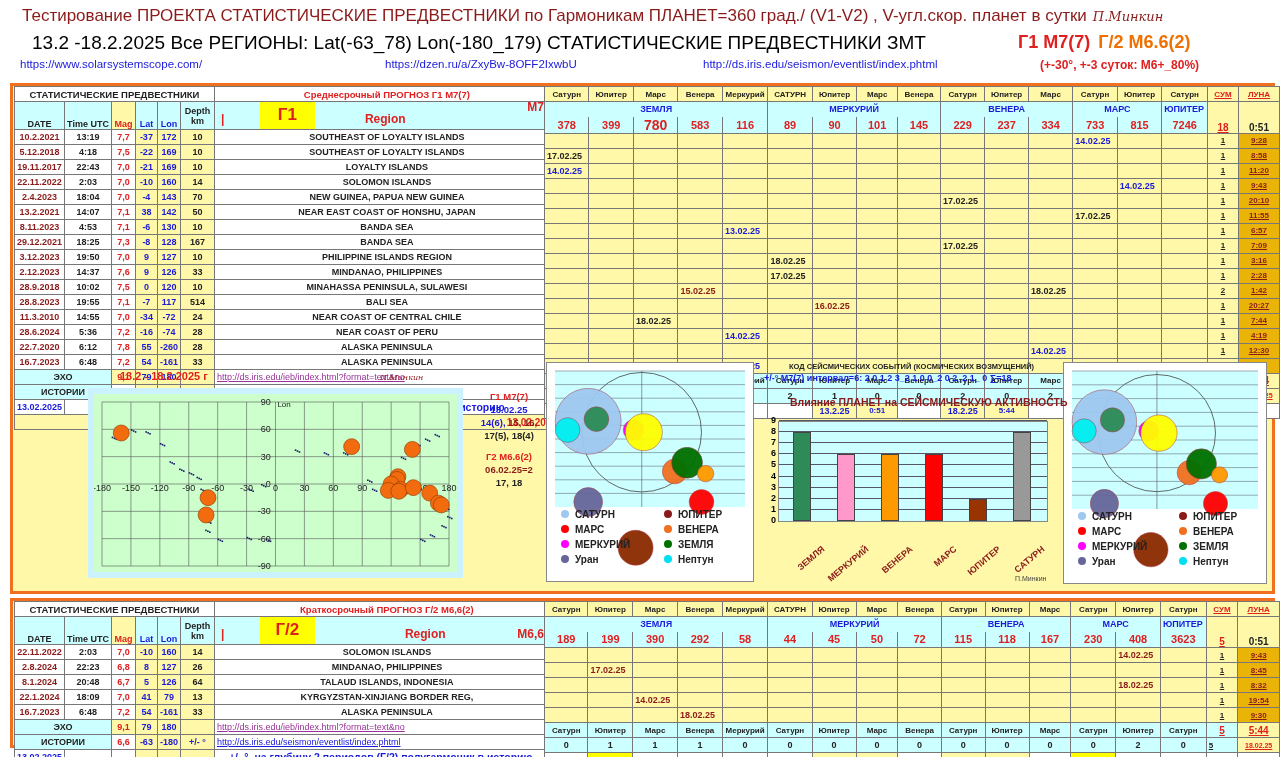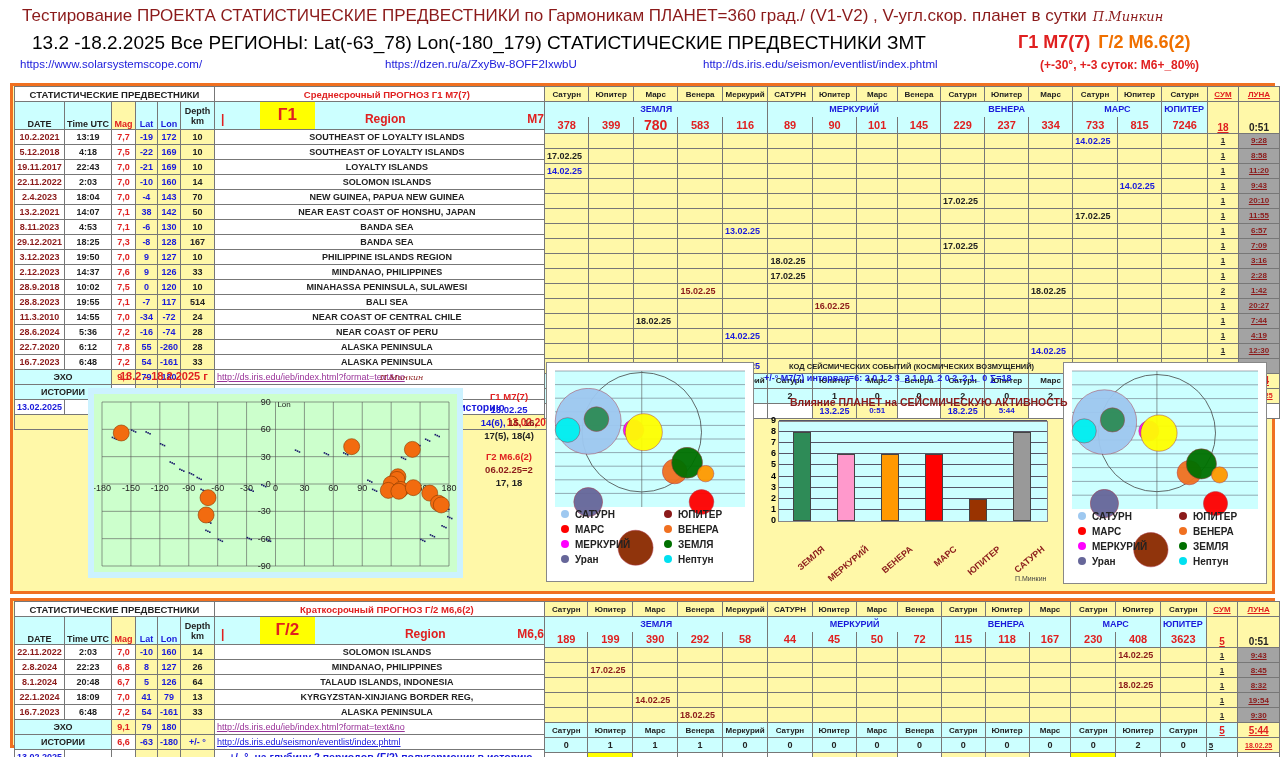--- a/index.html
+++ b/index.html
@@ -9,21 +9,21 @@
 .hdr2{position:absolute;left:32px;top:32px;font-size:19px;color:#000;white-space:nowrap}
 .hdr2r{position:absolute;left:1018px;top:32px;font-size:18px;font-weight:bold;white-space:nowrap}
 .hdr2r .a{color:#e02020}.hdr2r .b{color:#f07000;margin-left:8px}
 .lnk{position:absolute;top:58px;font-size:11.5px;color:#1a1adb;white-space:nowrap}
 .note{position:absolute;left:1040px;top:58px;font-size:12px;font-weight:bold;color:#e02020}
 .frame{position:absolute;border:3px solid #f07020;background:#fff8a8}
 #f1{left:10px;top:83px;width:1265px;height:511px}
 #f2{left:10px;top:598px;width:1265px;height:150px}
 table{border-collapse:collapse;position:absolute;font-size:9px;font-weight:bold}
 td{border:1px solid #777;text-align:center;height:15px;padding:0 2px;white-space:nowrap;overflow:hidden}
-.w{background:#fff}.y{background:#fff8a8}.c{background:#ccffff}.o{background:#a3a3a3}.yl{background:#ffff00}
+.w{background:#fff}.y{background:#fff8a8}.c{background:#ccffff}.o{background:#eab308}.yl{background:#ffff00}
 .red{color:#e02020}.blue{color:#1a1adb}.dred{color:#8b1a1a}.blk{color:#222}
 .big{font-size:17px}
 .und{text-decoration:underline}
 .mapbox{position:absolute;left:80px;top:300px;width:375px;height:200px;background:#ccffcc;border:6px solid #ccf2ff}
 .planetbox{position:absolute;background:#fff;border:1px solid #888}
 .legend{position:absolute;font-size:10px;font-weight:bold;color:#222}
 .bar{position:absolute;bottom:0;width:18px}
 </style>
 </head>
 <body>
@@ -53,31 +53,31 @@
           <td style="width:46px;vertical-align:bottom" class="blk">DATE</td>
    <td style="width:40px;vertical-align:bottom" class="blk">Time UTC</td>
    <td style="width:24px;vertical-align:bottom" class="y red">Mag</td>
    <td style="width:22px;vertical-align:bottom" class="blue">Lat</td>
    <td style="width:22px;vertical-align:bottom" class="blue">Lon</td>
    <td style="width:34px;white-space:normal;line-height:10px" class="blk">Depth km</td>
    <td style="width:345px;position:relative" class="red">
             <span style="position:absolute;left:6px;bottom:3px;font-size:12px">|</span>
             <span class="yl big" style="position:absolute;left:45px;top:0;bottom:0;width:55px;line-height:26px">Г1</span>
             <span style="font-size:12px;position:absolute;left:150px;bottom:3px">Region</span>
-            <span style="font-size:12px;position:absolute;right:8px;bottom:3px">M7+</span>
+            <span style="font-size:12px;position:absolute;right:8px;bottom:15px">M7+</span>
           </td>
    <td style="width:38px;white-space:normal;line-height:10px" class="y red">Рег ВРЕМЯ</td>
    <td style="width:60px;vertical-align:bottom;font-size:10px" class="yl red">13.02.2025</td>
    <td style="width:32px;vertical-align:bottom;font-size:10px" class="y red">18</td>
         </tr>
         <tr>
     <td class="w dred">10.2.2021</td>
     <td class="w blk">13:19</td>
     <td class="w red">7,7</td>
-    <td class="y blue">-19</td>
+    <td class="y blue">-37</td>
     <td class="y blue">172</td>
     <td class="y blk">10</td>
     <td class="w blk">SOUTHEAST OF LOYALTY ISLANDS</td>
     <td class="w blk" style="font-weight:normal">0:46</td>
     <td class="w blk" style="font-weight:normal;font-size:10px">1464</td>
     <td class="y blk" style="font-weight:normal">1</td>
         </tr>
         <tr>
     <td class="w dred">5.12.2018</td>
     <td class="w blk">4:18</td>

